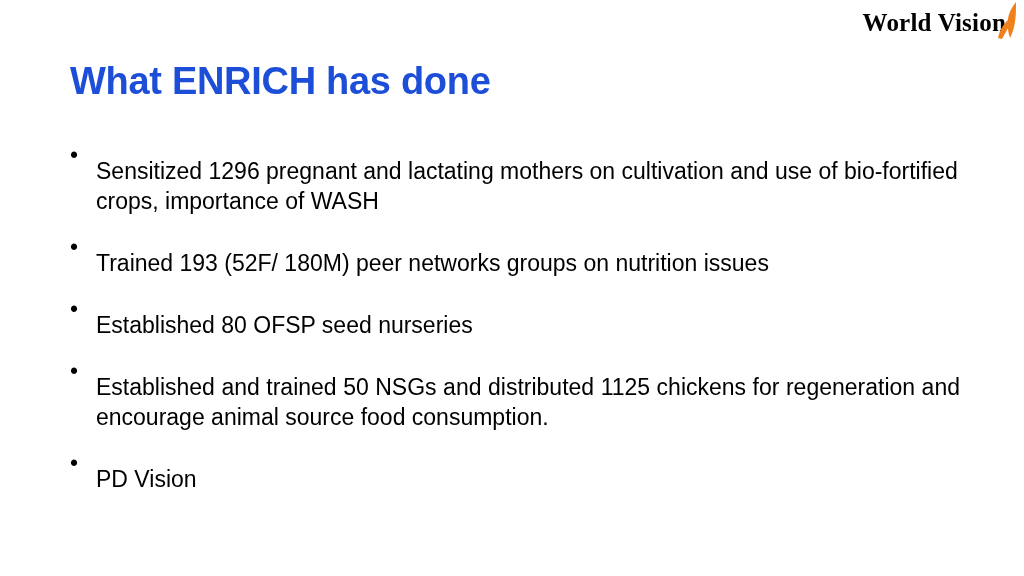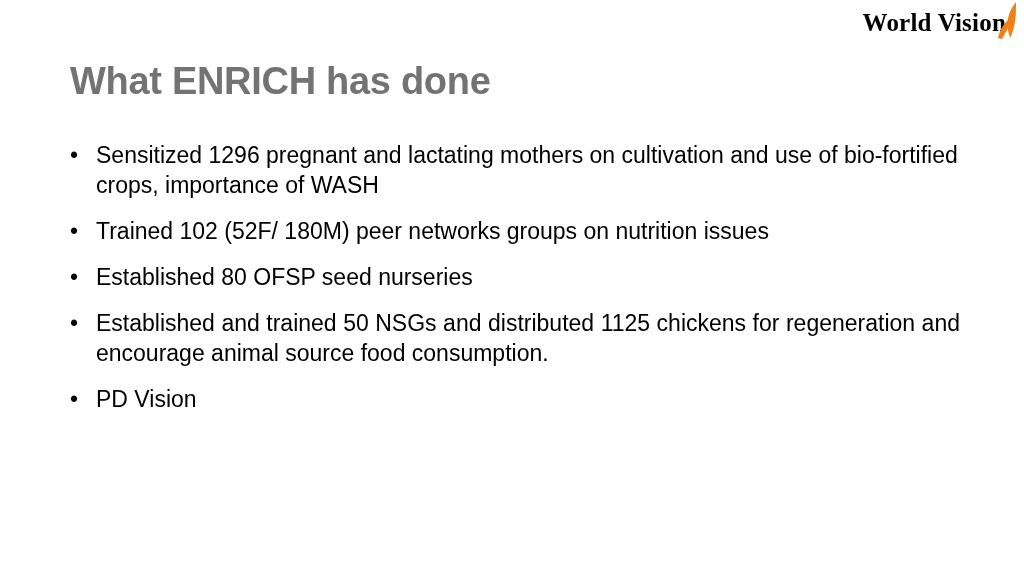--- a/index.html
+++ b/index.html
@@ -47,21 +47,21 @@
     overflow: hidden;
   }
   
   .title {
     position: absolute;
     left: 70px;
     top: 58px;
     width: 870px;
     font-size: 38px;
     font-weight: bold;
-    color: #737373;
+    color: #1d4ed8;
     letter-spacing: -0.3px;
     line-height: 46px;
   }
   
   .bullets {
     position: absolute;
     left: 70px;
     top: 140px;
     width: 890px;
   }
@@ -76,20 +76,21 @@
   .bullet .dot {
     flex: 0 0 auto;
     width: 26px;
     font-size: 23px;
     line-height: 30px;
     color: #000000;
     text-align: left;
   }
   .bullet .txt {
     flex: 1 1 auto;
+    margin-top: 16px;
   }
   .bullet.justify .txt {
     text-align: justify;
   }
 </style>
 </head>
 <body>
 
 <div class="slide">
 
@@ -107,21 +108,21 @@
 
   <div class="bullets">
 
     <div class="bullet">
       <span class="dot">•</span>
       <span class="txt">Sensitized 1296 pregnant and lactating mothers on cultivation and use of bio-fortified crops, importance of WASH</span>
     </div>
 
     <div class="bullet">
       <span class="dot">•</span>
-      <span class="txt">Trained 102 (52F/ 180M)  peer networks groups on nutrition issues</span>
+      <span class="txt">Trained 193 (52F/ 180M)  peer networks groups on nutrition issues</span>
     </div>
 
     <div class="bullet">
       <span class="dot">•</span>
       <span class="txt">Established 80 OFSP seed nurseries</span>
     </div>
 
     <div class="bullet justify">
       <span class="dot">•</span>
       <span class="txt">Established and trained 50 NSGs and distributed 1125 chickens for regeneration and encourage animal source food consumption.</span>

